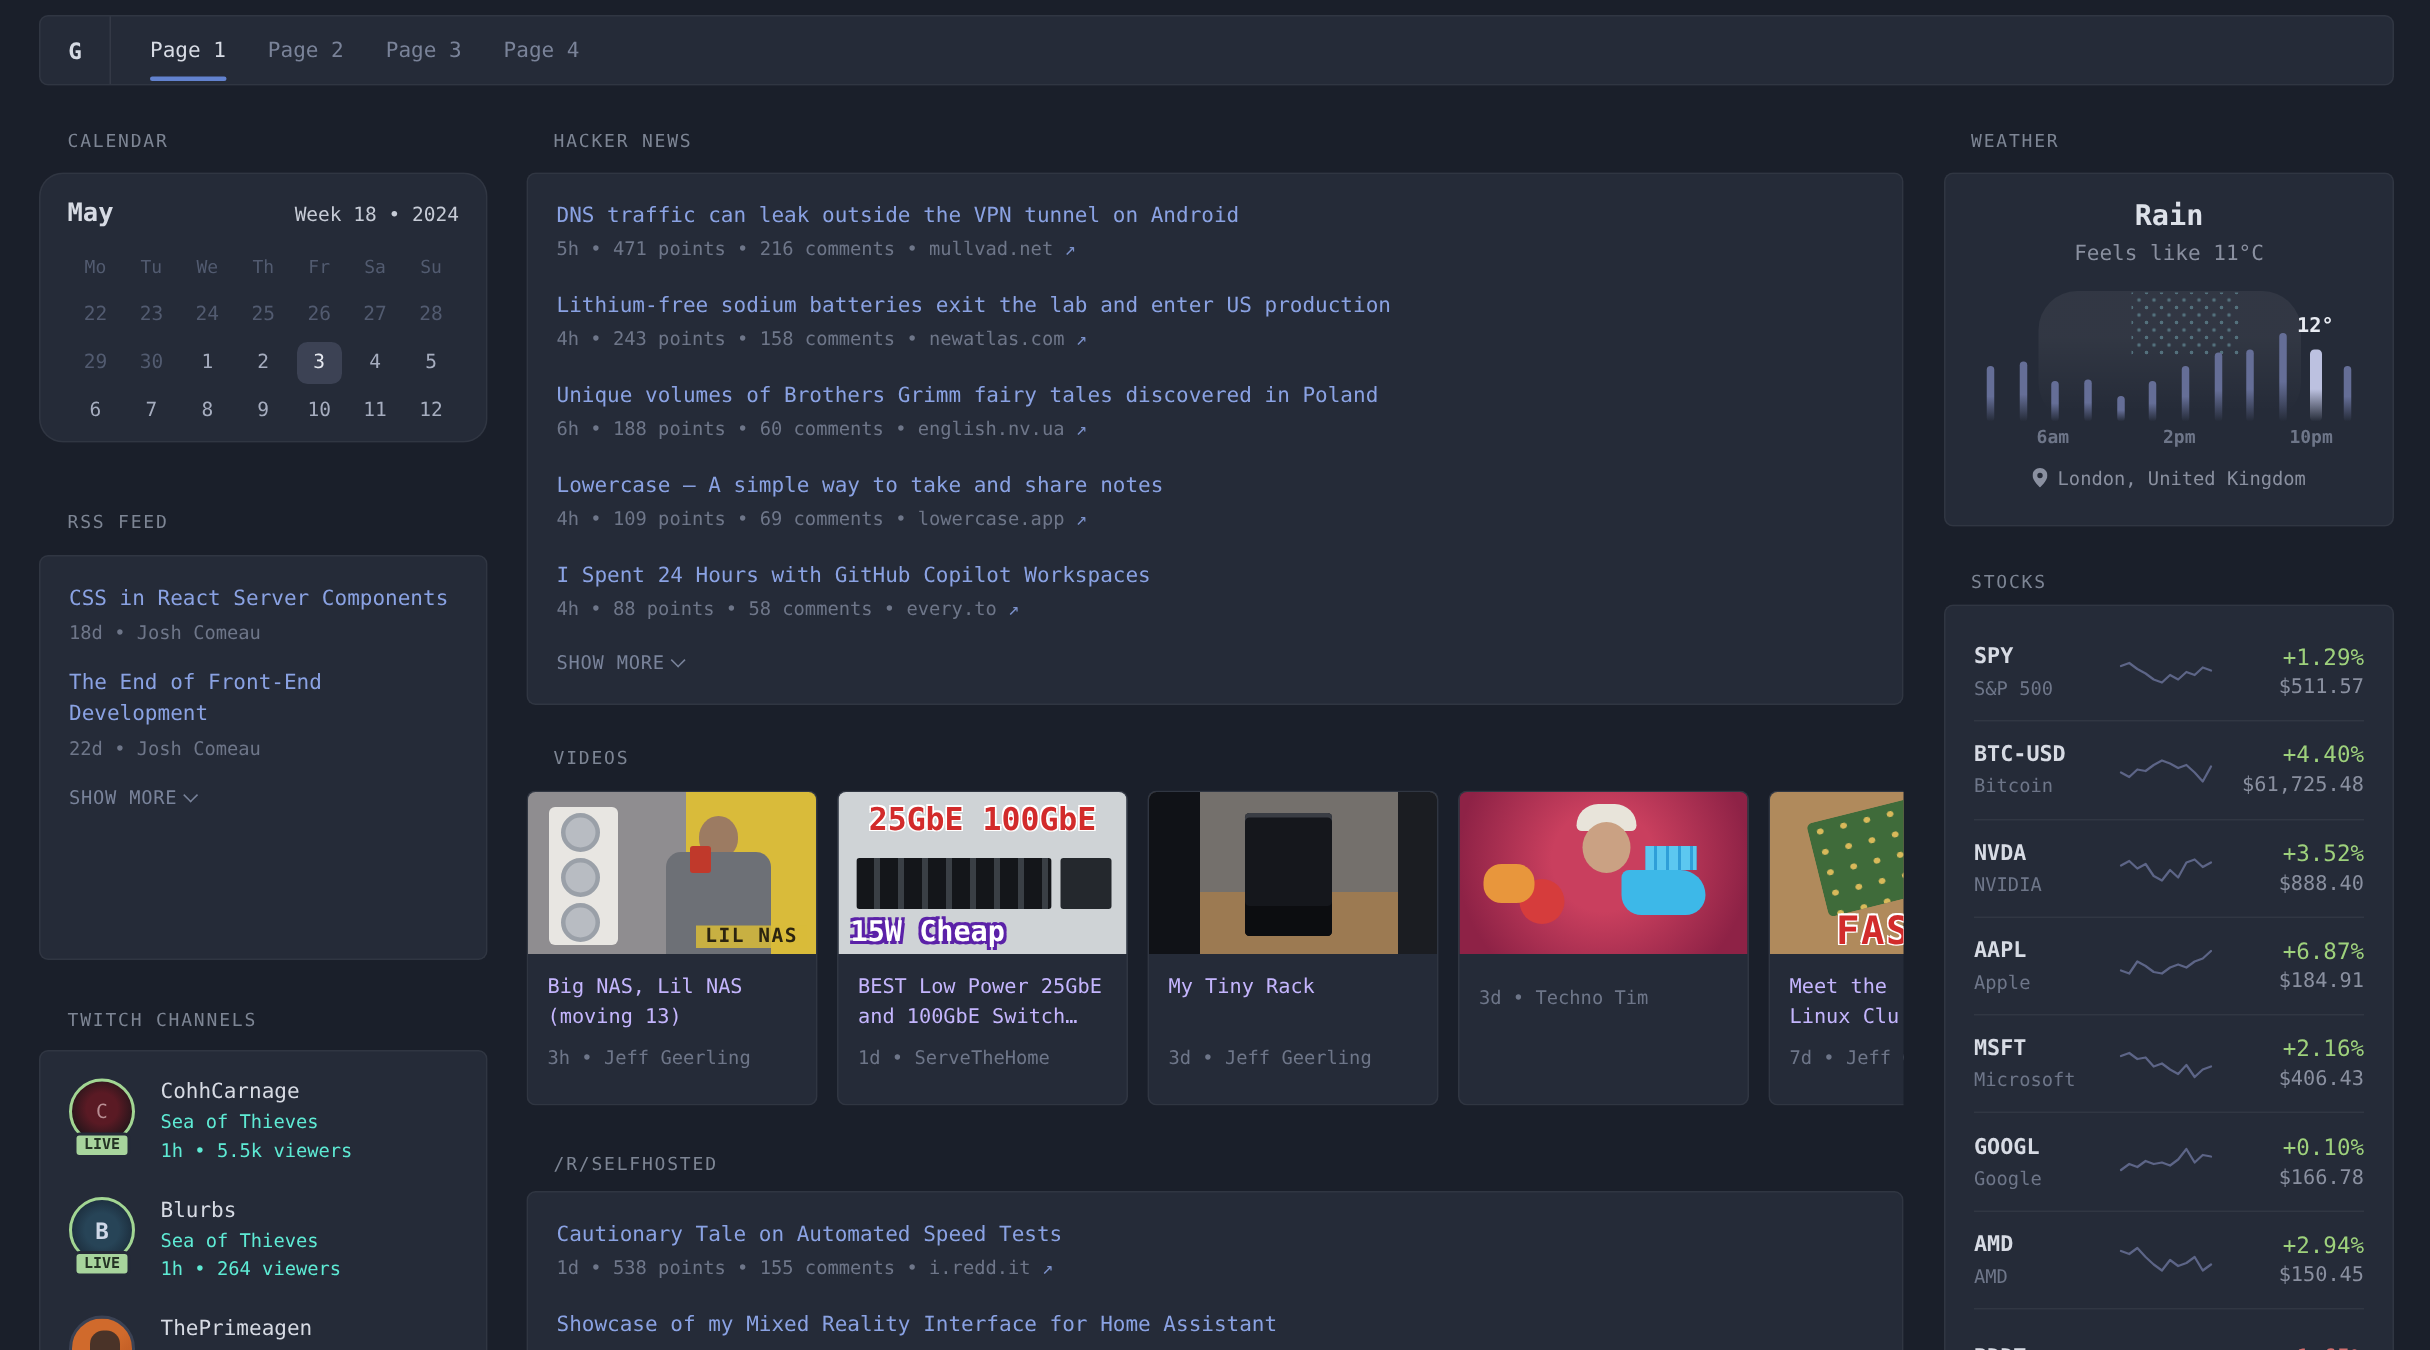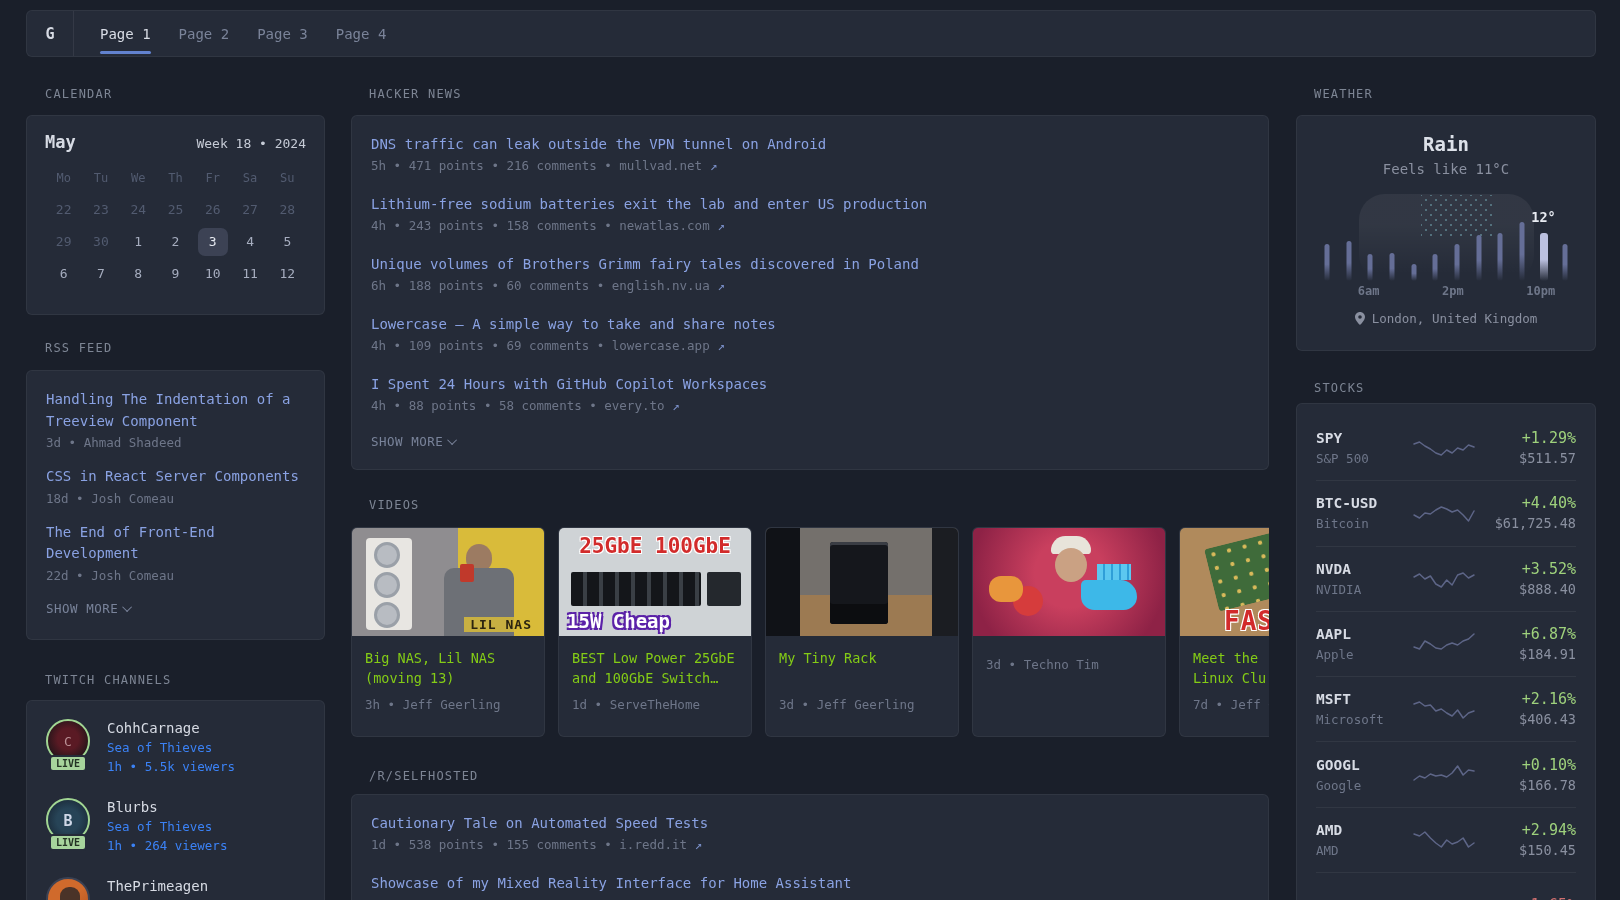--- a/index.html
+++ b/index.html
@@ -22,21 +22,21 @@
 
   
   .item-title{font-size:14px;line-height:20px;color:#8aa2e3;cursor:pointer;}
   .item-meta{font-size:12.5px;line-height:17px;color:#6e7689;}
   .show-more{display:flex;align-items:center;gap:7px;font-size:12.5px;letter-spacing:0.5px;color:#79839a;cursor:pointer;}
   .chev{width:7px;height:7px;border-left:1.6px solid #79839a;border-bottom:1.6px solid #79839a;
         transform:rotate(-45deg) translateY(-2px);}
   .arr{color:#8aa2e3;opacity:.85;}
 
   
-  .cal-card{left:26px;top:115px;width:299px;height:200px;padding:16px 18px;}
+  .cal-card{left:26px;top:115px;width:299px;height:180px;padding:16px 18px;border-radius:16px;}
   .cal-head{display:flex;justify-content:space-between;align-items:baseline;}
   .cal-month{font-size:17px;font-weight:bold;color:#d7dbe4;}
   .cal-week{font-size:13px;color:#c6cbd6;}
   .cal-grid{display:grid;grid-template-columns:repeat(7,1fr);margin-top:14px;row-gap:9px;}
   .cal-cell{height:23px;display:flex;align-items:center;justify-content:center;font-size:13px;color:#a6adbf;}
   .cal-cell.hdr{color:#525b70;font-size:12px;}
   .cal-cell.muted{color:#525b70;}
   .cal-cell.selected span{background:#3c4254;color:#e6e9f0;border-radius:7px;width:30px;height:28px;
        display:flex;align-items:center;justify-content:center;}
 
@@ -48,41 +48,41 @@
 
   
   .tw-card{left:26px;top:700px;width:299px;height:230px;padding:18px 19px;}
   .tw-row{display:flex;margin-bottom:22px;cursor:pointer;}
   .tw-avatar-wrap{position:relative;width:48px;flex:0 0 48px;margin-right:13px;}
   .tw-avatar{width:44px;height:44px;border-radius:50%;border:2px solid #a2d693;position:relative;overflow:hidden;}
   .tw-avatar.offline{border-color:#3b4254;}
   .live-badge{position:absolute;left:3px;top:36px;background:#a7d49c;color:#243324;font-size:10px;font-weight:bold;
       padding:1px 5px;border-radius:4px;border:2px solid #252b38;}
   .tw-name{font-size:14px;color:#d7dbe4;line-height:19px;}
-  .tw-sub{font-size:12.5px;color:#3b82f6;line-height:19px;}
+  .tw-sub{font-size:12.5px;color:#5eead4;line-height:19px;}
   .av-cohh{background:radial-gradient(circle at 50% 45%,#5a1a24 0 35%,#23151a 75%);}
   .av-cohh::after{content:"C";position:absolute;left:0;right:0;top:13px;text-align:center;font-size:13px;color:#b98f94;}
   .av-blurbs{background:radial-gradient(circle at 50% 50%,#274457 0 40%,#1b2b3a 80%);}
   .av-blurbs::after{content:"B";position:absolute;left:0;right:0;top:12px;text-align:center;font-size:15px;font-weight:bold;color:#cfd8e8;}
   .av-prime{background:linear-gradient(135deg,#d06a2c 0 55%,#b5521e);}
   .av-prime::after{content:"";position:absolute;left:12px;top:8px;width:20px;height:26px;border-radius:9px;background:#4a3328;}
 
   
   .hn-card{left:351px;top:115px;width:918px;height:355px;padding:18px 19px;}
   .hn-item{margin-bottom:20px;}
   .hn-item .item-meta{margin-top:3px;}
   .sh-card{left:351px;top:794px;width:918px;height:140px;padding:18px 19px;}
 
   
   .videos-row{left:351px;top:527px;width:918px;height:210px;display:flex;gap:13px;overflow:hidden;}
   .video-card{flex:0 0 194px;width:194px;background:#252b38;border:1px solid rgba(255,255,255,0.055);
       border-radius:6px;overflow:hidden;cursor:pointer;}
   .thumb{position:relative;width:100%;height:108px;overflow:hidden;}
   .video-info{padding:12px 12px 12px 13px;}
-  .video-title{font-size:13.5px;line-height:20px;color:#84cc16;white-space:pre-line;height:40px;overflow:hidden;}
+  .video-title{font-size:13.5px;line-height:20px;color:#c4b5fd;white-space:pre-line;height:40px;overflow:hidden;}
   .video-meta{margin-top:9px;font-size:12.5px;color:#6e7689;}
 
   
   .t-bignas{background:linear-gradient(90deg,#8f8d90 0 55%,#d9bb3a 55% 100%);}
   .t-bignas .case{position:absolute;left:14px;top:10px;width:46px;height:92px;background:#e8e6e2;border-radius:4px;}
   .t-bignas .fan{position:absolute;left:22px;width:26px;height:26px;border-radius:50%;background:#b8bcc2;border:3px solid #9aa0a8;}
   .t-bignas .head{position:absolute;right:52px;top:16px;width:26px;height:28px;border-radius:50% 50% 45% 45%;background:#9c7b62;}
   .t-bignas .torso{position:absolute;right:30px;top:40px;width:70px;height:68px;border-radius:10px 10px 0 0;background:#6d7076;}
   .t-bignas .cup{position:absolute;right:70px;top:36px;width:14px;height:18px;background:#c0392b;border-radius:2px;}
   .t-bignas .lbl{position:absolute;right:6px;bottom:4px;font-size:13px;font-weight:bold;color:#2b2410;
@@ -212,24 +212,20 @@
       <div class="cal-cell">9</div>
       <div class="cal-cell">10</div>
       <div class="cal-cell">11</div>
       <div class="cal-cell">12</div>
     </div>
   </div>
 
   <div class="section-title abs" style="left:45px;top:340px;">RSS FEED</div>
   <div class="card abs rss-card">
     <div class="rss-item">
-      <div class="item-title">Handling The Indentation of a Treeview Component</div>
-      <div class="item-meta">3d • Ahmad Shadeed</div>
-    </div>
-    <div class="rss-item">
       <div class="item-title">CSS in React Server Components</div>
       <div class="item-meta">18d • Josh Comeau</div>
     </div>
     <div class="rss-item">
       <div class="item-title">The End of Front-End Development</div>
       <div class="item-meta">22d • Josh Comeau</div>
     </div>
     <div class="show-more" style="margin-top:17px;">
       <span>SHOW MORE</span>
         <span class="chev"></span>

